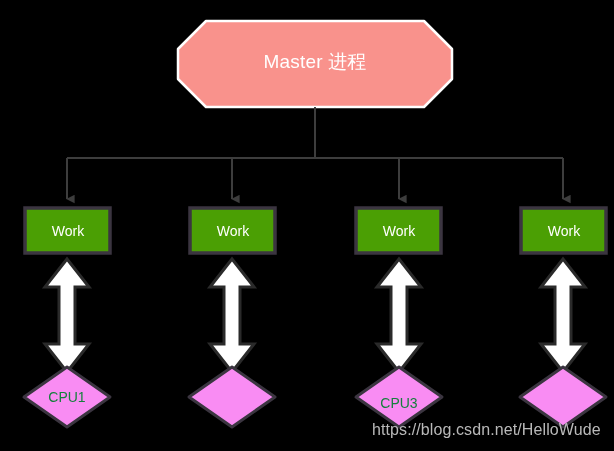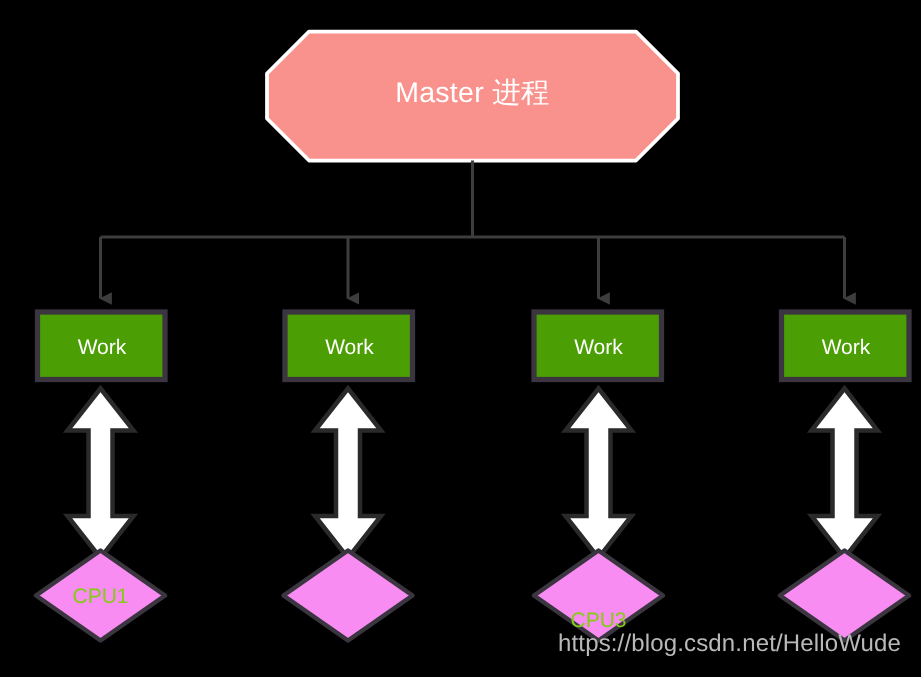--- a/index.html
+++ b/index.html
@@ -46,21 +46,21 @@
   .work-label {
     width: 86px;
     height: 46px;
     color: #ffffff;
     font-size: 14px;
     border-radius: 15px;
   }
   .cpu-label {
     width: 90px;
     height: 26px;
-    color: #84cc16;
+    color: #15803d;
     font-size: 14px;
   }
   #watermark {
     position: absolute;
     left: 372px;
     top: 421px;
     color: #b9b9b9;
     font-size: 16px;
     letter-spacing: 0.1px;
     white-space: nowrap;
@@ -108,17 +108,17 @@
   </svg>
 
   <div class="node-label" id="master-label">Master 进程</div>
 
   <div class="node-label work-label" style="left:25px; top:208px;">Work</div>
   <div class="node-label work-label" style="left:190px; top:208px;">Work</div>
   <div class="node-label work-label" style="left:356px; top:208px;">Work</div>
   <div class="node-label work-label" style="left:521px; top:208px;">Work</div>
 
   <div class="node-label cpu-label" style="left:22px; top:384px;">CPU1</div>
-  <div class="node-label cpu-label" style="left:354px; top:400px;">CPU3</div>
+  <div class="node-label cpu-label" style="left:354px; top:390px;">CPU3</div>
 
   <div id="watermark">https://blog.csdn.net/HelloWude</div>
 
 </div>
 
 </body></html>

